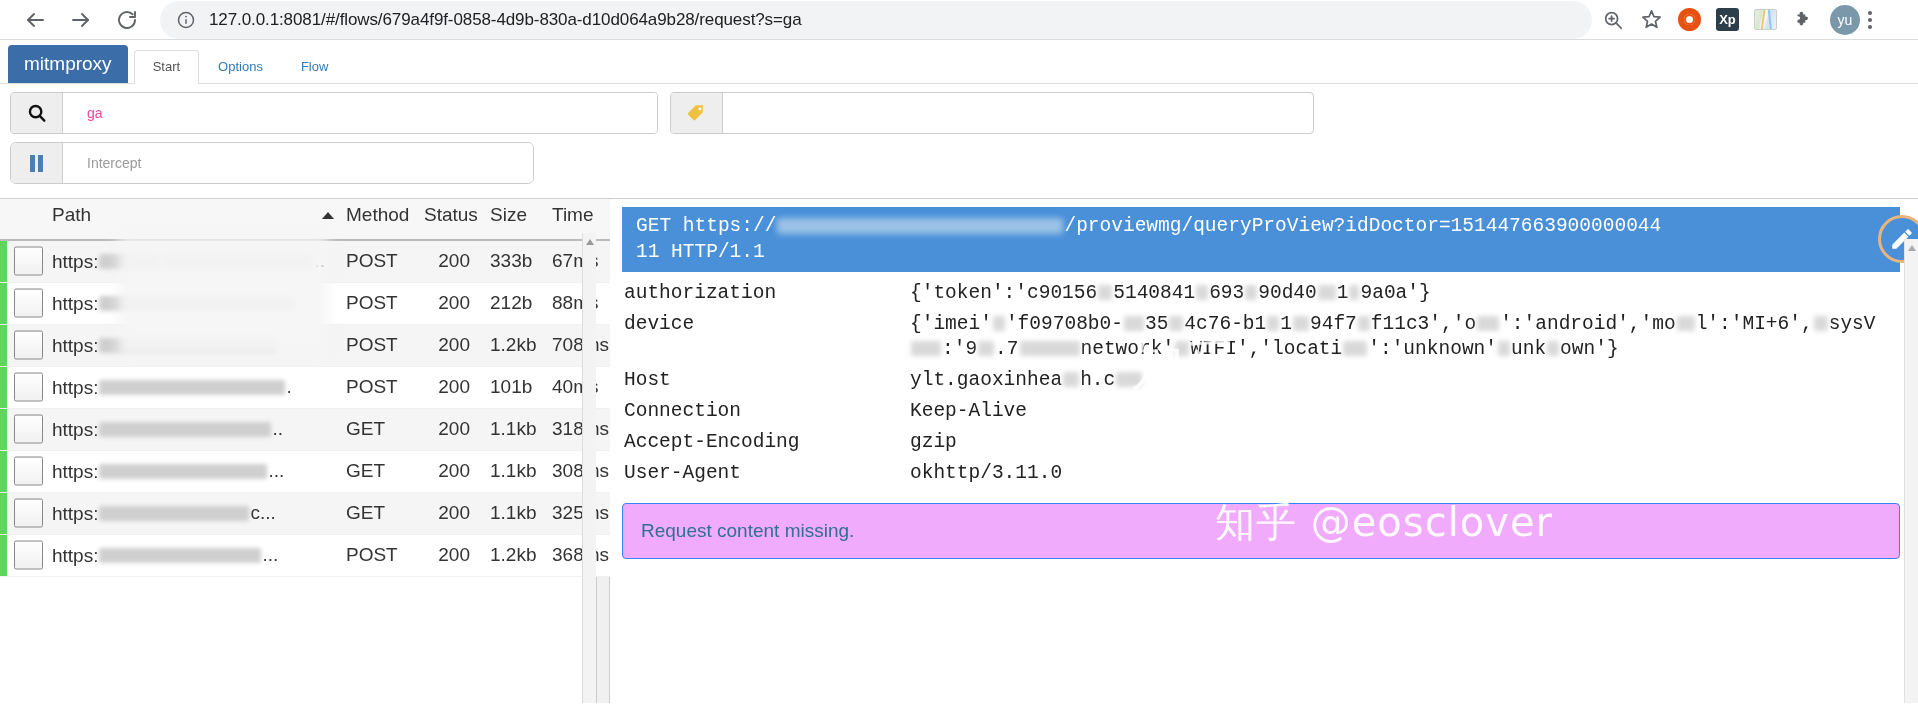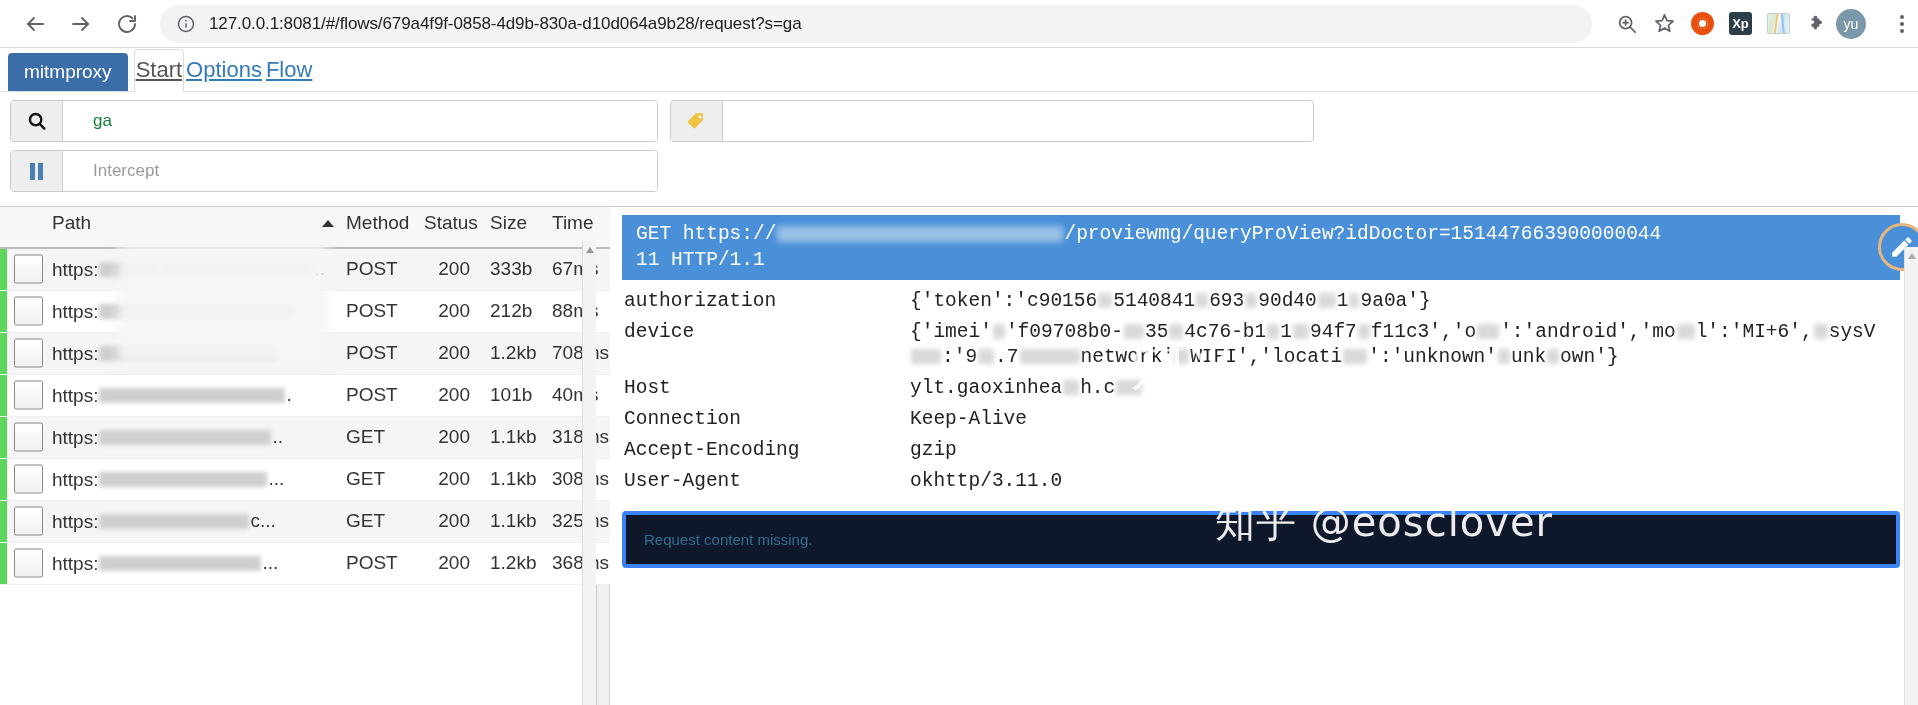--- a/index.html
+++ b/index.html
@@ -5,21 +5,21 @@
   * { box-sizing: border-box; margin: 0; padding: 0; }
   html, body {
     width: 1918px; height: 705px;
     background: #fff;
     font-family: "Liberation Sans", sans-serif;
     overflow: hidden;
   }
 
   
   .browser-bar {
-    height: 48px;
+    height: 40px;
     background: #ffffff;
     display: flex;
     align-items: center;
     padding: 0 14px;
     border-bottom: 1px solid #dcdcdc;
   }
   .nav-btns { display: flex; align-items: center; gap: 4px; }
   .nav-btn {
     width: 42px; height: 42px;
     display: flex; align-items: center; justify-content: center;
@@ -49,21 +49,21 @@
     font-size: 17px;
     color: #202124;
     letter-spacing: -0.1px;
     white-space: nowrap;
     overflow: hidden;
     font-family: "Liberation Sans", sans-serif;
   }
   .chrome-actions { display: flex; align-items: center; gap: 2px; }
   .chrome-icon {
     width: 36px; height: 36px;
-    display: flex; align-items: center; justify-content: flex-end;
+    display: flex; align-items: center; justify-content: flex-start;
     color: #5f6368;
     cursor: pointer;
     border-radius: 50%;
   }
   .ext-orange {
     width: 23px; height: 23px; border-radius: 50%;
     background: #e8500f;
     position: relative;
     display: flex; align-items: center; justify-content: center;
   }
@@ -130,30 +130,29 @@
     background: #3b6ea8;
     color: #fff;
     font-size: 19px;
     padding: 9px 16px 10px;
     border-radius: 4px 4px 0 0;
     line-height: 1;
     cursor: pointer;
   }
   .mp-tabs { display: flex; align-items: flex-end; margin-left: 6px; }
   .mp-tab {
-    font-size: 22px;
+    font-size: 13px;
     color: #337ab7;
-    padding: 9px 1px 10px;
+    padding: 9px 18px 10px;
     line-height: 1;
     cursor: pointer;
     border: 1px solid transparent;
     border-bottom: none;
     border-radius: 4px 4px 0 0;
     position: relative;
-    text-decoration: underline;
   }
   .mp-tab.active {
     color: #555;
     background: #fff;
     border-color: #ddd;
     margin-bottom: -1px;
     padding-bottom: 11px;
   }
 
   
@@ -178,30 +177,30 @@
     width: 52px;
     background: #eee;
     border-right: 1px solid #ccc;
     display: flex; align-items: center; justify-content: center;
     cursor: pointer;
   }
   .ig-input {
     flex: 1;
     border: none;
     outline: none;
-    padding: 0 30px;
-    font-size: 17px;
-    color: #15803d;
+    padding: 0 24px;
+    font-size: 14px;
+    color: #ec4899;
     background: #fff;
     font-family: "Liberation Sans", sans-serif;
   }
   .ig-input::placeholder { color: #9a9a9a; }
   .grp-search { width: 648px; }
   .grp-highlight { width: 644px; }
-  .grp-intercept { width: 648px; }
+  .grp-intercept { width: 524px; border-radius: 6px; }
   .pause-icon { display: flex; gap: 3px; }
   .pause-icon i { width: 5px; height: 17px; background: #4a7fb5; display: block; }
 
   
   .mp-main {
     display: flex;
     height: 505px;
     border-top: 1px solid #ccc;
   }
 
@@ -404,25 +403,25 @@
     vertical-align: middle;
     height: 15px;
     background: #d9d9d9;
     filter: blur(2.5px);
     border-radius: 2px;
     margin: 0 1px;
   }
 
   .alert-box {
     margin: 14px 18px 0 12px;
-    background: #0f172a;
-    border: 4px solid #3b82f6;
+    background: #f0abfc;
+    border: 1px solid #3b82f6;
     border-radius: 4px;
     color: #31708f;
-    font-size: 15px;
+    font-size: 19px;
     padding: 16px 18px;
   }
 
   .detail-scrollbar {
     position: absolute;
     right: 0; top: 40px; bottom: 0;
     width: 14px;
     background: #f3f3f3;
     border-left: 1px solid #e2e2e2;
   }

